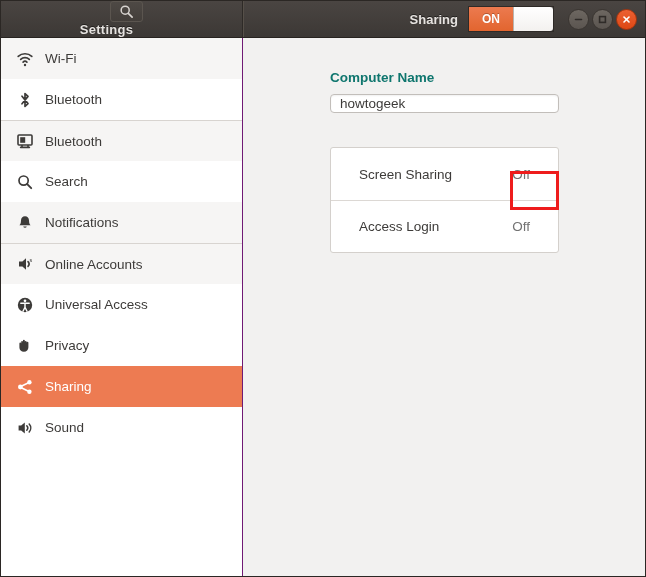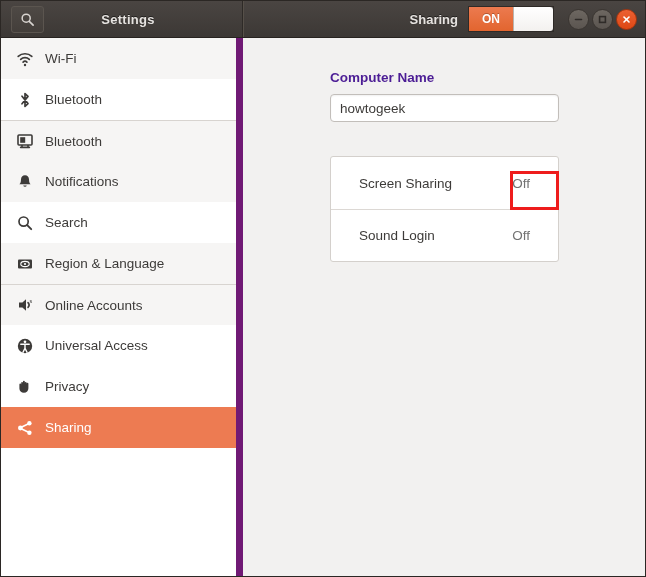--- a/index.html
+++ b/index.html
@@ -35,20 +35,21 @@
     box-sizing: border-box;
   }
   .tb-left {
     width: 242px;
     height: 100%;
     display: flex;
     align-items: center;
     box-sizing: border-box;
     border-right: 1px solid #2e2a27;
     position: relative;
+    flex-direction: column;
   }
   .tb-left:after {
     content: "";
     position: absolute;
     right: -2px;
     top: 0;
     bottom: 0;
     width: 1px;
     background: #565049;
   }
@@ -146,21 +147,21 @@
   
   .content {
     display: flex;
     height: 539px;
   }
 
   
   .sidebar {
     width: 242px;
     box-sizing: border-box;
-    border-right: 7px solid #701a75;
+    border-right: 1px solid #701a75;
     background: #ffffff;
     overflow: hidden;
   }
   .side-item {
     height: 41px;
     display: flex;
     align-items: center;
     padding-left: 10px;
     box-sizing: border-box;
     cursor: pointer;
@@ -195,26 +196,26 @@
     padding-top: 32px;
     box-sizing: border-box;
   }
   .main-inner {
     width: 229px;
     margin-left: 87px;
   }
   .field-label {
     font-size: 13.5px;
     font-weight: bold;
-    color: #4c1d95;
+    color: #0f766e;
     margin-bottom: 9px;
   }
   .text-input {
     width: 229px;
-    height: 28px;
+    height: 19px;
     box-sizing: border-box;
     border: 1px solid #c2beba;
     border-radius: 4px;
     background: #ffffff;
     font-family: "Liberation Sans", sans-serif;
     font-size: 13.5px;
     color: #3d3b39;
     padding: 4px 9px;
     outline: none;
     box-shadow: inset 0 1px 2px rgba(0,0,0,0.06);
@@ -344,50 +345,40 @@
             <rect x="4.2" y="5.2" width="5" height="5.6" fill="#3d3b39"></rect>
             <line x1="6" y1="13" x2="6" y2="15.4" stroke="#3d3b39" stroke-width="1.6"></line>
             <line x1="12" y1="13" x2="12" y2="15.4" stroke="#3d3b39" stroke-width="1.6"></line>
             <line x1="4.6" y1="15.4" x2="13.4" y2="15.4" stroke="#3d3b39" stroke-width="1.6" stroke-linecap="round"></line>
           </svg>
         </span>
         <span class="side-label">Bluetooth</span>
       </div>
 
 
+      <div class="side-item plain">
+        <span class="side-icon">
+          <svg width="18" height="18" viewBox="0 0 18 18">
+            <circle cx="7.6" cy="7.6" r="4.6" fill="none" stroke="#3d3b39" stroke-width="1.7"></circle>
+            <line x1="11.2" y1="11.2" x2="15.2" y2="15.2" stroke="#3d3b39" stroke-width="1.9" stroke-linecap="round"></line>
+          </svg>
+        </span>
+        <span class="side-label">Search</span>
+      </div>
+
       <div class="side-item shade">
         <span class="side-icon">
           <svg width="18" height="18" viewBox="0 0 18 18">
             <path d="M9 2.2c-2.5 0-4 1.7-4 4.2 0 3.2-1.1 4.2-1.6 4.9h11.2c-.5-.7-1.6-1.7-1.6-4.9 0-2.5-1.5-4.2-4-4.2z" fill="#3d3b39"></path>
             <path d="M7.2 12.4a1.9 1.9 0 0 0 3.6 0z" fill="#3d3b39"></path>
           </svg>
         </span>
         <span class="side-label">Notifications</span>
       </div>
 
-      <div class="side-item plain">
-        <span class="side-icon">
-          <svg width="18" height="18" viewBox="0 0 18 18">
-            <circle cx="7.6" cy="7.6" r="4.6" fill="none" stroke="#3d3b39" stroke-width="1.7"></circle>
-            <line x1="11.2" y1="11.2" x2="15.2" y2="15.2" stroke="#3d3b39" stroke-width="1.9" stroke-linecap="round"></line>
-          </svg>
-        </span>
-        <span class="side-label">Search</span>
-      </div>
-
-      <div class="side-item shade">
-        <span class="side-icon">
-          <svg width="18" height="18" viewBox="0 0 18 18">
-            <rect x="2" y="4.5" width="14" height="9" rx="1" fill="#3d3b39"></rect>
-            <ellipse cx="9" cy="9" rx="4.2" ry="2.6" fill="none" stroke="#ffffff" stroke-width="1.1"></ellipse>
-            <circle cx="9" cy="9" r="1.1" fill="#ffffff"></circle>
-          </svg>
-        </span>
-        <span class="side-label">Region &amp; Language</span>
-      </div>
 
       <div class="side-item shade sep">
         <span class="side-icon">
           <svg width="18" height="18" viewBox="0 0 18 18">
             <path d="M3 6.4h3.4L10 3.3v11.4L6.4 11.6H3z" fill="#3d3b39"></path>
             <path d="M12 6.6a3.4 3.4 0 0 1 0 4.8" fill="none" stroke="#3d3b39" stroke-width="1.5" stroke-linecap="round"></path>
             <text x="13.4" y="7.4" font-size="5.5" fill="#3d3b39" font-family="Liberation Sans, sans-serif">s</text>
           </svg>
         </span>
         <span class="side-label">Online Accounts</span>
@@ -419,40 +410,50 @@
             <circle cx="13.4" cy="4.3" r="2.2" fill="#ffffff"></circle>
             <circle cx="13.4" cy="13.7" r="2.2" fill="#ffffff"></circle>
             <circle cx="4.4" cy="9" r="2.4" fill="#ffffff"></circle>
             <line x1="5.8" y1="7.9" x2="12" y2="5.1" stroke="#ffffff" stroke-width="1.7"></line>
             <line x1="5.8" y1="10.1" x2="12" y2="12.9" stroke="#ffffff" stroke-width="1.7"></line>
           </svg>
         </span>
         <span class="side-label">Sharing</span>
       </div>
 
+      <div class="side-item plain">
+        <span class="side-icon">
+          <svg width="18" height="18" viewBox="0 0 18 18">
+            <path d="M2.6 6.6h2.6L8.8 3.4v11.2L5.2 11.4H2.6z" fill="#3d3b39"></path>
+            <path d="M10.8 6.8a3.2 3.2 0 0 1 0 4.4" fill="none" stroke="#3d3b39" stroke-width="1.5" stroke-linecap="round"></path>
+            <path d="M13.2 5a6 6 0 0 1 0 8" fill="none" stroke="#3d3b39" stroke-width="1.5" stroke-linecap="round"></path>
+          </svg>
+        </span>
+        <span class="side-label">Sound</span>
+      </div>
 
 
     </div>
 
     <div class="main">
       <div class="main-inner">
 
         <div class="field-label">Computer Name</div>
 
         <input class="text-input" type="text" value="howtogeek" style="">
 
         <div class="card">
 
           <div class="card-row">
             <span class="row-name">Screen Sharing</span>
             <span class="row-value">Off</span>
           </div>
 
           <div class="card-row">
-            <span class="row-name">Sound Login</span>
+            <span class="row-name">Access Login</span>
             <span class="row-value">Off</span>
           </div>
 
         </div>
       </div>
     </div>
   </div>
 
   <div class="highlight-box"></div>
 

